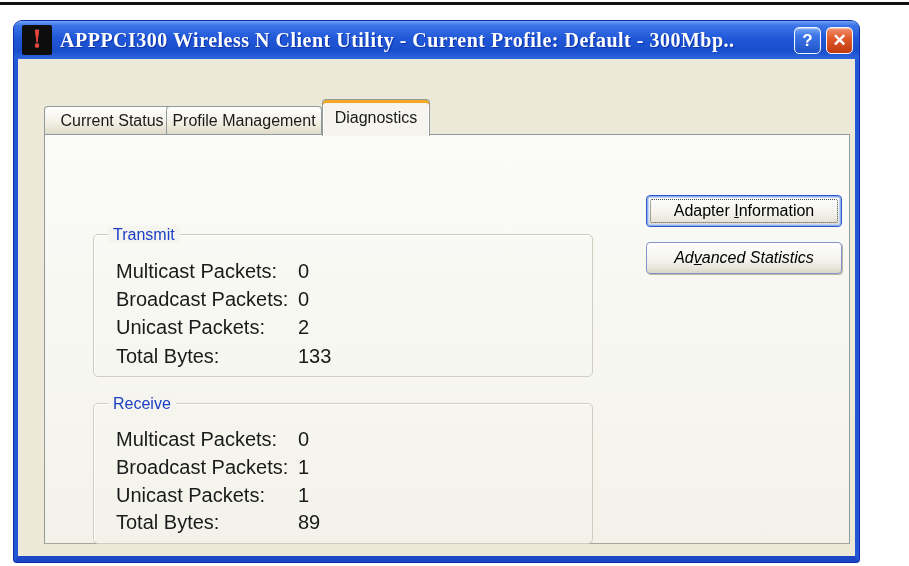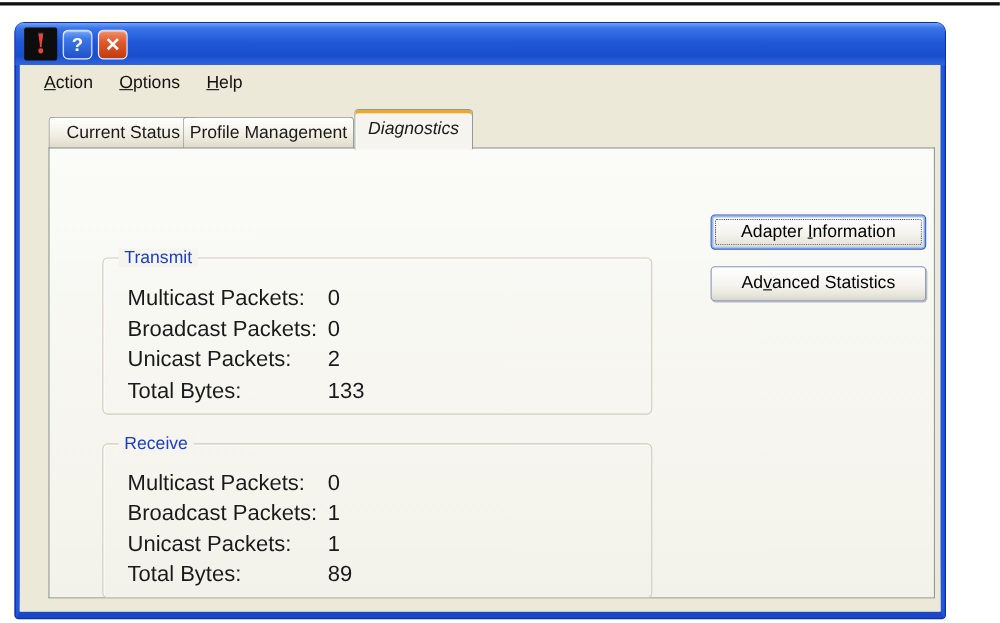--- a/index.html
+++ b/index.html
@@ -50,21 +50,21 @@
     font-size:16px; color:#111;
   }
   .menu-item { cursor:default; }
   .accel { text-decoration:underline; }
 
   
   .tab { position:absolute; border:1px solid #919B9C; border-bottom:none; border-radius:4px 4px 0 0;
          display:flex; align-items:center; justify-content:center; font-size:16px; color:#1a1a1a; cursor:default; }
   .tab-inactive { top:85px; height:29px; background:linear-gradient(180deg,#FFFFFF 0%,#F2F0E4 55%,#DDD9C8 100%); z-index:1; }
   .tab-active  { top:78px; height:37px; background:#F5F4EE; z-index:3;
-                 box-shadow:inset 0 3px 0 #F5A623, inset 1px 0 0 #fff, inset -1px 0 0 #fff;font-style:italic; }
+                 box-shadow:inset 0 3px 0 #F5A623, inset 1px 0 0 #fff, inset -1px 0 0 #fff; }
   .tab-cs { left:26px; width:136px; }
   .tab-pm { left:148px; width:156px; }
   .tab-dg { left:304px; width:108px; }
 
   
   .tab-panel {
     position:absolute; left:26px; top:113px; width:806px; height:410px;
     background:linear-gradient(180deg,#FBFBF8 0%,#F3F2EA 100%);
     border:1px solid #919B9C; border-bottom-color:#A9A49A; z-index:2;
   }
@@ -89,41 +89,37 @@
   
   .xp-btn {
     position:absolute; left:601px; width:196px; height:32px;
     background:linear-gradient(180deg,#FFFFFF 0%,#F4F3EE 55%,#E9E7DC 82%,#D9D7C9 100%);
     border:1px solid #8494C8; border-radius:4px;
     font-size:16px; color:#000; text-align:center; line-height:30px; cursor:default;
     font-family:"Liberation Sans", sans-serif;
   }
   .btn-adapter { top:60px; border-color:#2F57C8; box-shadow:inset 0 0 0 1px #8EB0EC, inset 0 0 0 2px #BFD4F4;text-align:center; }
   .btn-adapter::after { content:""; position:absolute; inset:3px; border:1px dotted #4a4a4a; border-radius:2px; }
-  .btn-advanced { top:107px; box-shadow:inset 0 1px 0 #ffffff, 1px 1px 0 #B9B5A8; }
+  .btn-advanced { top:107px; box-shadow:inset 0 1px 0 #ffffff, 1px 1px 0 #B9B5A8;font-style:italic; }
 </style>
 </head>
 <body>
 
 <div class="stage">
   <div class="top-rule"></div>
 
   <div class="xp-window">
 
     <div class="titlebar">
       <div class="title-icon">!</div>
+      <div class="title-text">APPPCI300 Wireless N Client Utility - Current Profile: Default - 300Mbp..</div>
       <div class="tb-btn tb-help">?</div>
       <div class="tb-btn tb-close">✕</div>
     </div>
 
-    <div class="menubar">
-      <span class="menu-item"><span class="accel">A</span><span>ction</span></span>
-      <span class="menu-item"><span class="accel">O</span><span>ptions</span></span>
-      <span class="menu-item"><span class="accel">H</span><span>elp</span></span>
-    </div>
 
     <div class="tab tab-inactive tab-cs">Current Status</div>
     <div class="tab tab-inactive tab-pm">Profile Management</div>
     <div class="tab tab-active tab-dg">Diagnostics</div>
 
     <div class="tab-panel">
 
       <div class="groupbox gb-transmit">
         <div class="gb-title">Transmit</div>
         <div class="g-row" style="top:25px;">

